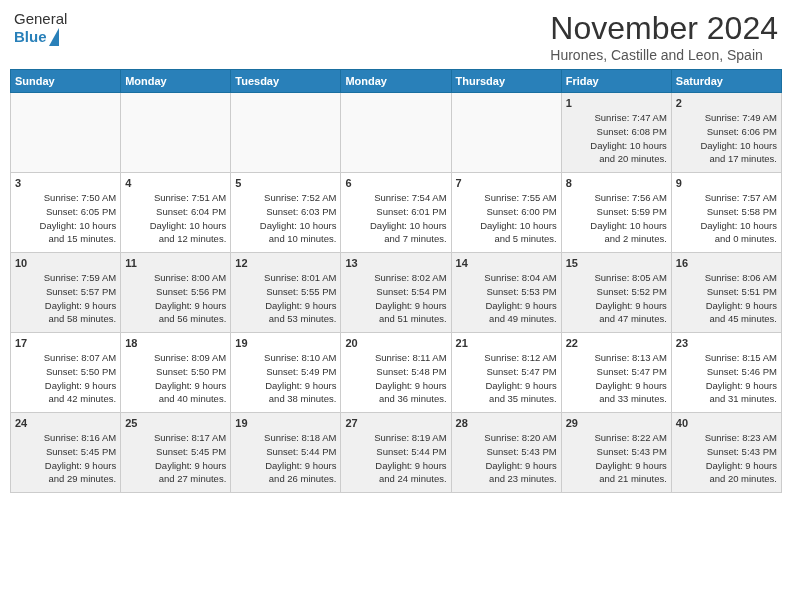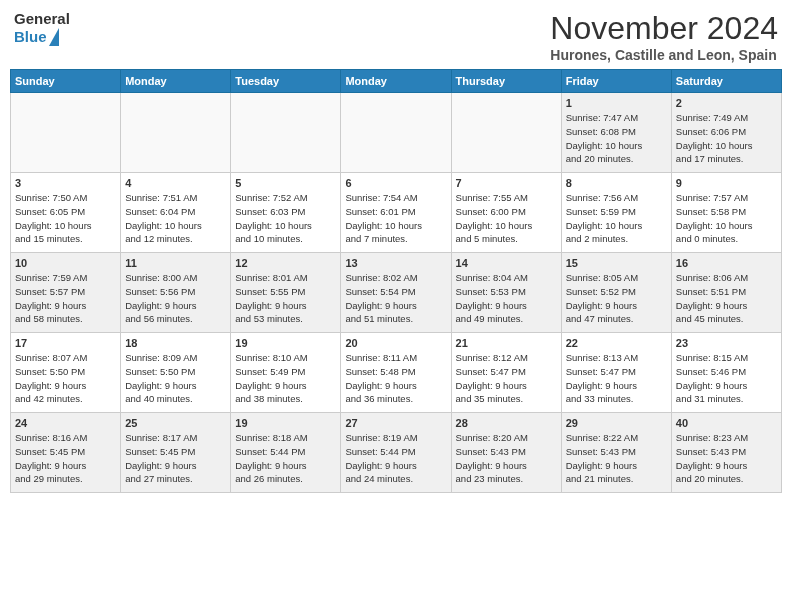--- a/index.html
+++ b/index.html
@@ -15,31 +15,31 @@
       justify-content: space-between;
       align-items: flex-start;
       margin-bottom: 6px;
       padding: 0 4px;
     }
     .logo {
       display: flex;
       align-items: center;
       gap: 4px;
     }
-    .logo-text-general { font-size: 15px; font-weight: bold; color: #333; }
+    .logo-text-general { font-size: 15px; font-weight: normal; color: #333; }
     .logo-text-blue { font-size: 15px; font-weight: bold; color: #2980b9; }
     .logo-triangle {
       width: 0; height: 0;
       border-left: 10px solid transparent;
       border-bottom: 18px solid #2980b9;
       margin-left: 2px;
     }
     .title-block { text-align: left; }
     .month-title { font-size: 32px; font-weight: normal; color: #333; }
-    .location-title { font-size: 14px; color: #555; font-weight: bold; }
+    .location-title { font-size: 14px; color: #555; }
     table {
       width: 100%;
       border-collapse: collapse;
       table-layout: fixed;
     }
     th {
       background-color: #2980b9;
       color: white;
       font-size: 11px;
       font-weight: bold;
@@ -58,21 +58,21 @@
       background: #fff;
     }
     td.empty { background: #f9f9f9; }
     td.shaded { background: #f0f0f0; }
     .day-num {
       font-size: 11px;
       font-weight: bold;
       display: block;
       margin-bottom: 2px;
     }
-    .day-info { line-height: 1.45; }
+    .day-info { line-height: 1.45; text-align: right; }
   </style>
 </head>
 <body>
 
 <div class="header">
   <div class="logo">
     <div style="line-height:1.1;">
       <span class="logo-text-general">General</span>
       <div style="display:flex;align-items:flex-end;">
         <span class="logo-text-blue">Blue</span>

